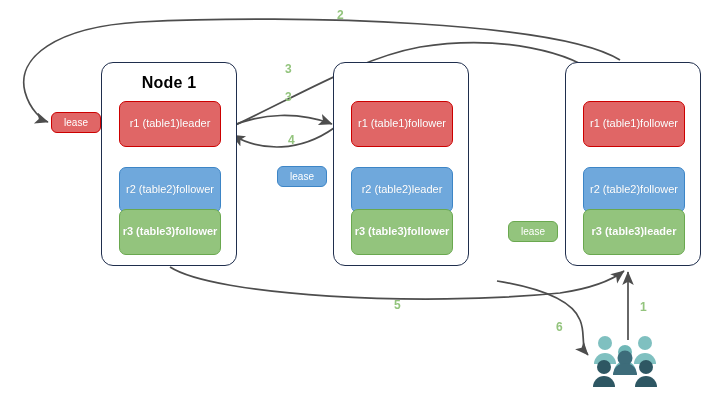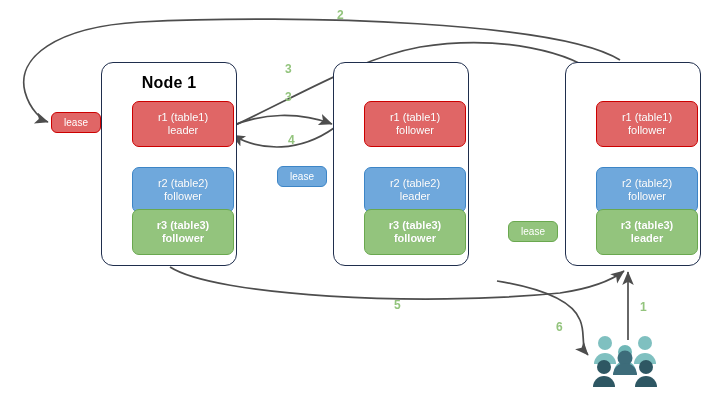--- a/index.html
+++ b/index.html
@@ -43,27 +43,26 @@
     text-align: center;
     font-size: 16px;
     font-weight: bold;
     color: #000000;
     margin-top: 11px;
     letter-spacing: .2px;
   }
 
   .replica {
     position: absolute;
-    left: 30px;
+    left: 17px;
     width: 102px;
     height: 46px;
     border-radius: 7px;
     box-sizing: border-box;
     display: flex;
-    flex-direction: column;
     align-items: center;
     justify-content: center;
     color: #ffffff;
     font-size: 11px;
     line-height: 13.5px;
     text-shadow: 0 0 1px rgba(0,0,0,.12);
   }
   .replica .ln { display: block; }
 
   .rep-0 { top: 38px; }

